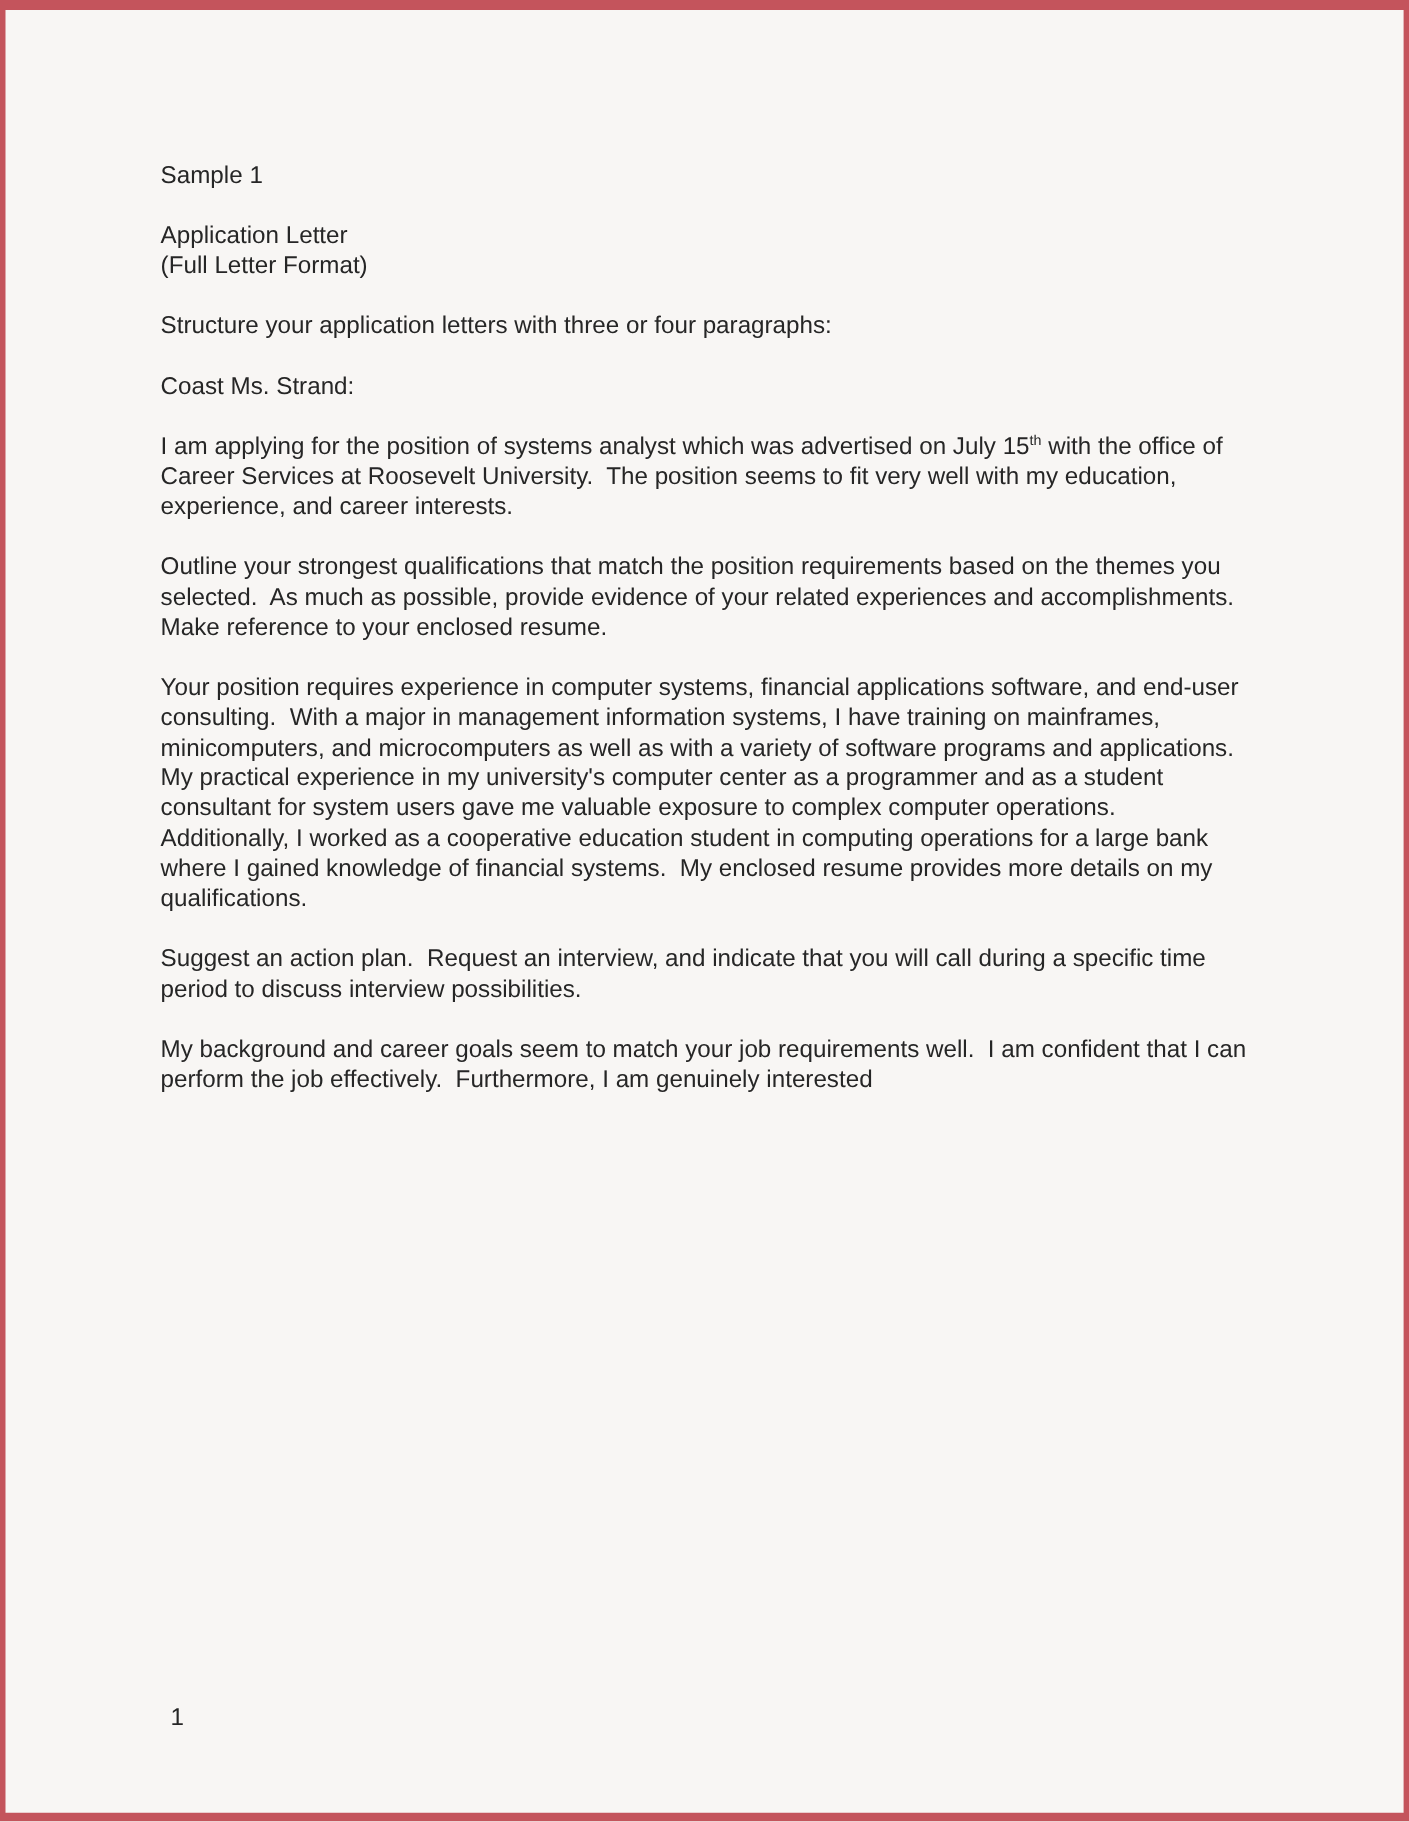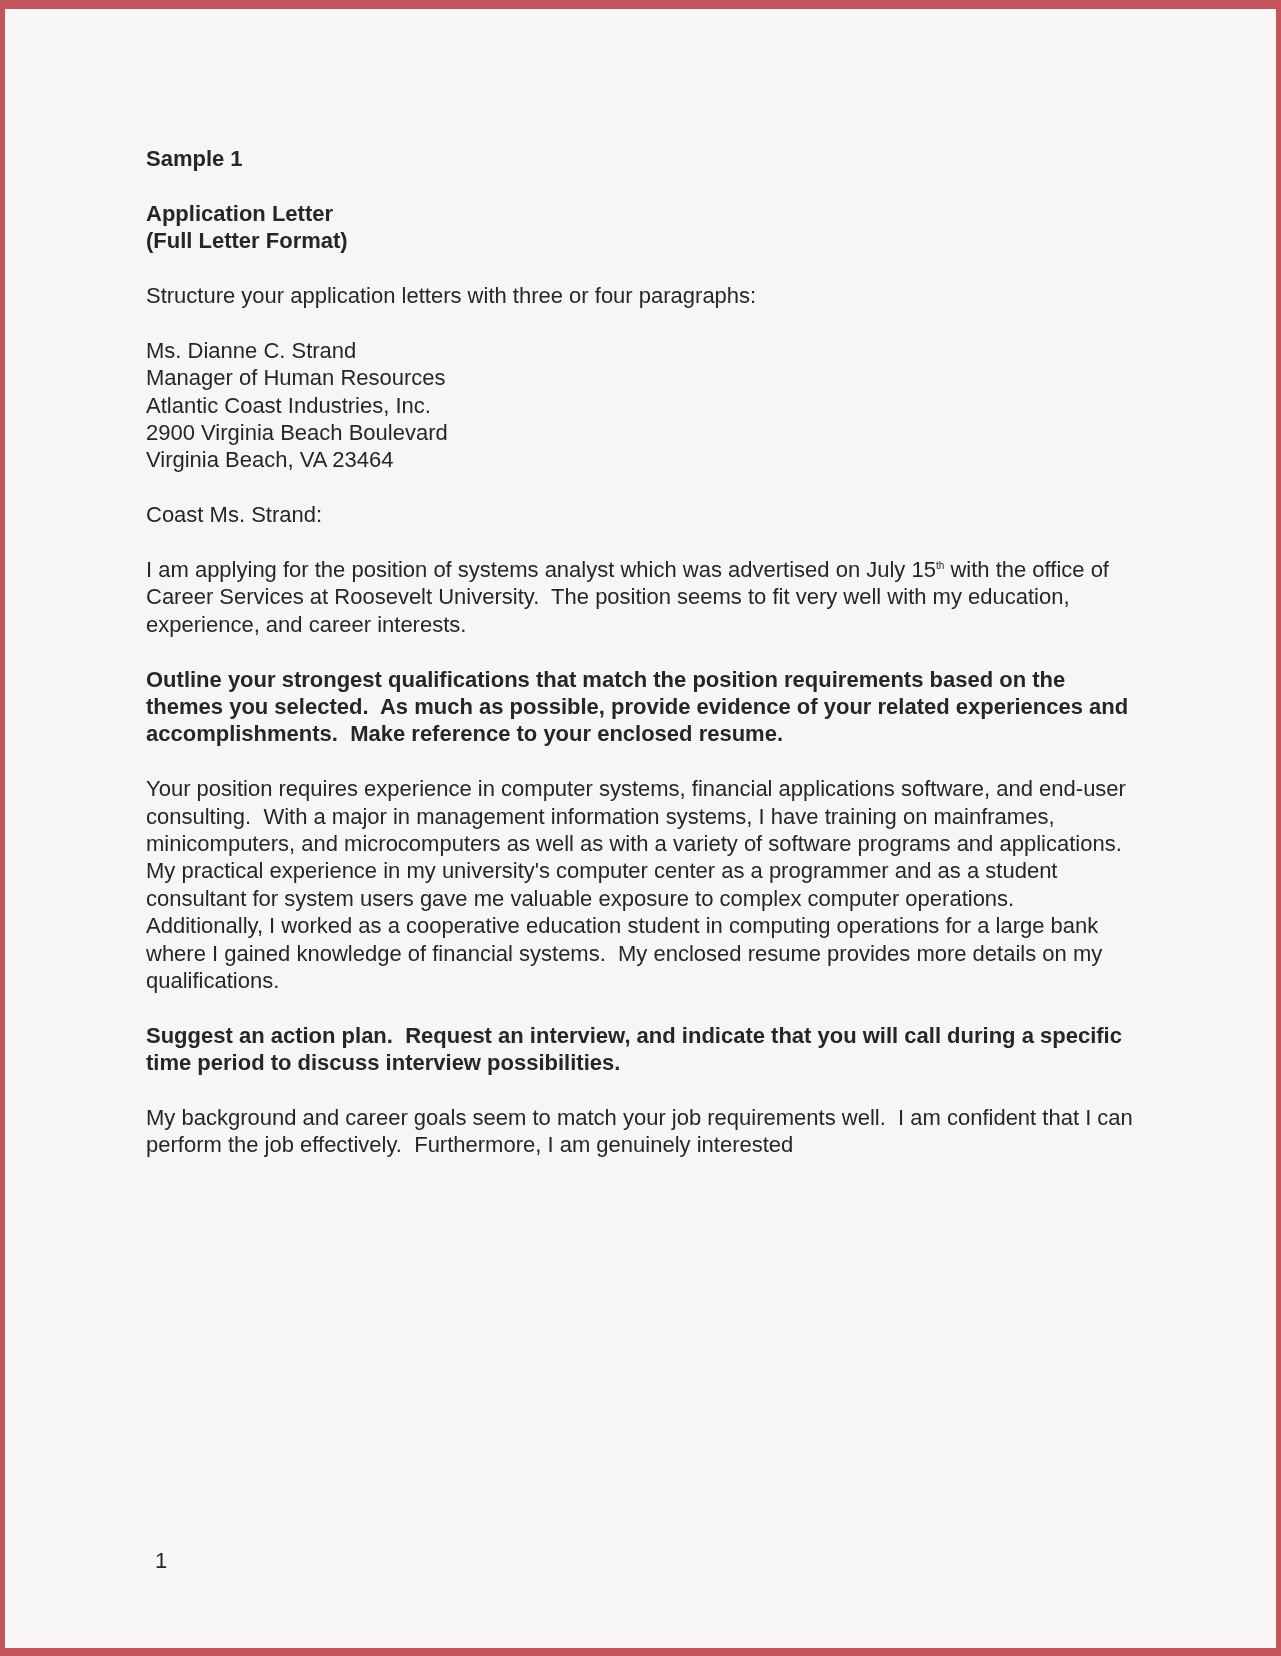--- a/index.html
+++ b/index.html
@@ -25,25 +25,25 @@
     left: 141px;
     top: 136px;
     width: 995px;
     font-size: 22px;
     line-height: 27.4px;
   }
   .content p {
     margin: 0 0 27.4px 0;
     white-space: pre-wrap;
   }
-  .bold   { font-weight: bold; }
+  .bold   { font-weight: normal; }
   .italic { }
   .sup {
     vertical-align: super;
-    font-size: 10px;
+    font-size: 13px;
     line-height: 0;
   }
   .page-number {
     position: absolute;
     left: 150px;
     top: 1538px;
     font-size: 22px;
     line-height: 27.4px;
   }
 </style>
@@ -54,21 +54,20 @@
   <div class="content">
 
     <p class="bold">Sample 1</p>
 
     <p class="bold"><span>Application Letter</span><br><span>(Full Letter Format)</span></p>
 
     <p class="italic">Structure your application letters with three or four paragraphs:</p>
 
 
 
-    <p><span>Ms. Dianne C. Strand</span><br><span>Manager of Human Resources</span><br><span>Atlantic Coast Industries, Inc.</span><br><span>2900 Virginia Beach Boulevard</span><br><span>Virginia Beach, VA 23464</span></p>
 
     <p>Coast Ms. Strand:</p>
 
 
     <p><span>I am applying for the position of systems analyst which was advertised on July 15</span><span class="sup">th</span><span> with the office of Career Services at Roosevelt University.  The position seems to fit very well with my education, experience, and career interests.</span></p>
 
     <p class="bold">Outline your strongest qualifications that match the position requirements based on the themes you selected.  As much as possible, provide evidence of your related experiences and accomplishments.  Make reference to your enclosed resume.</p>
 
     <p>Your position requires experience in computer systems, financial applications software, and end-user consulting.  With a major in management information systems, I have training on mainframes, minicomputers, and microcomputers as well as with a variety of software programs and applications.  My practical experience in my university's computer center as a programmer and as a student consultant for system users gave me valuable exposure to complex computer operations.  Additionally, I worked as a cooperative education student in computing operations for a large bank where I gained knowledge of financial systems.  My enclosed resume provides more details on my qualifications.</p>
 

